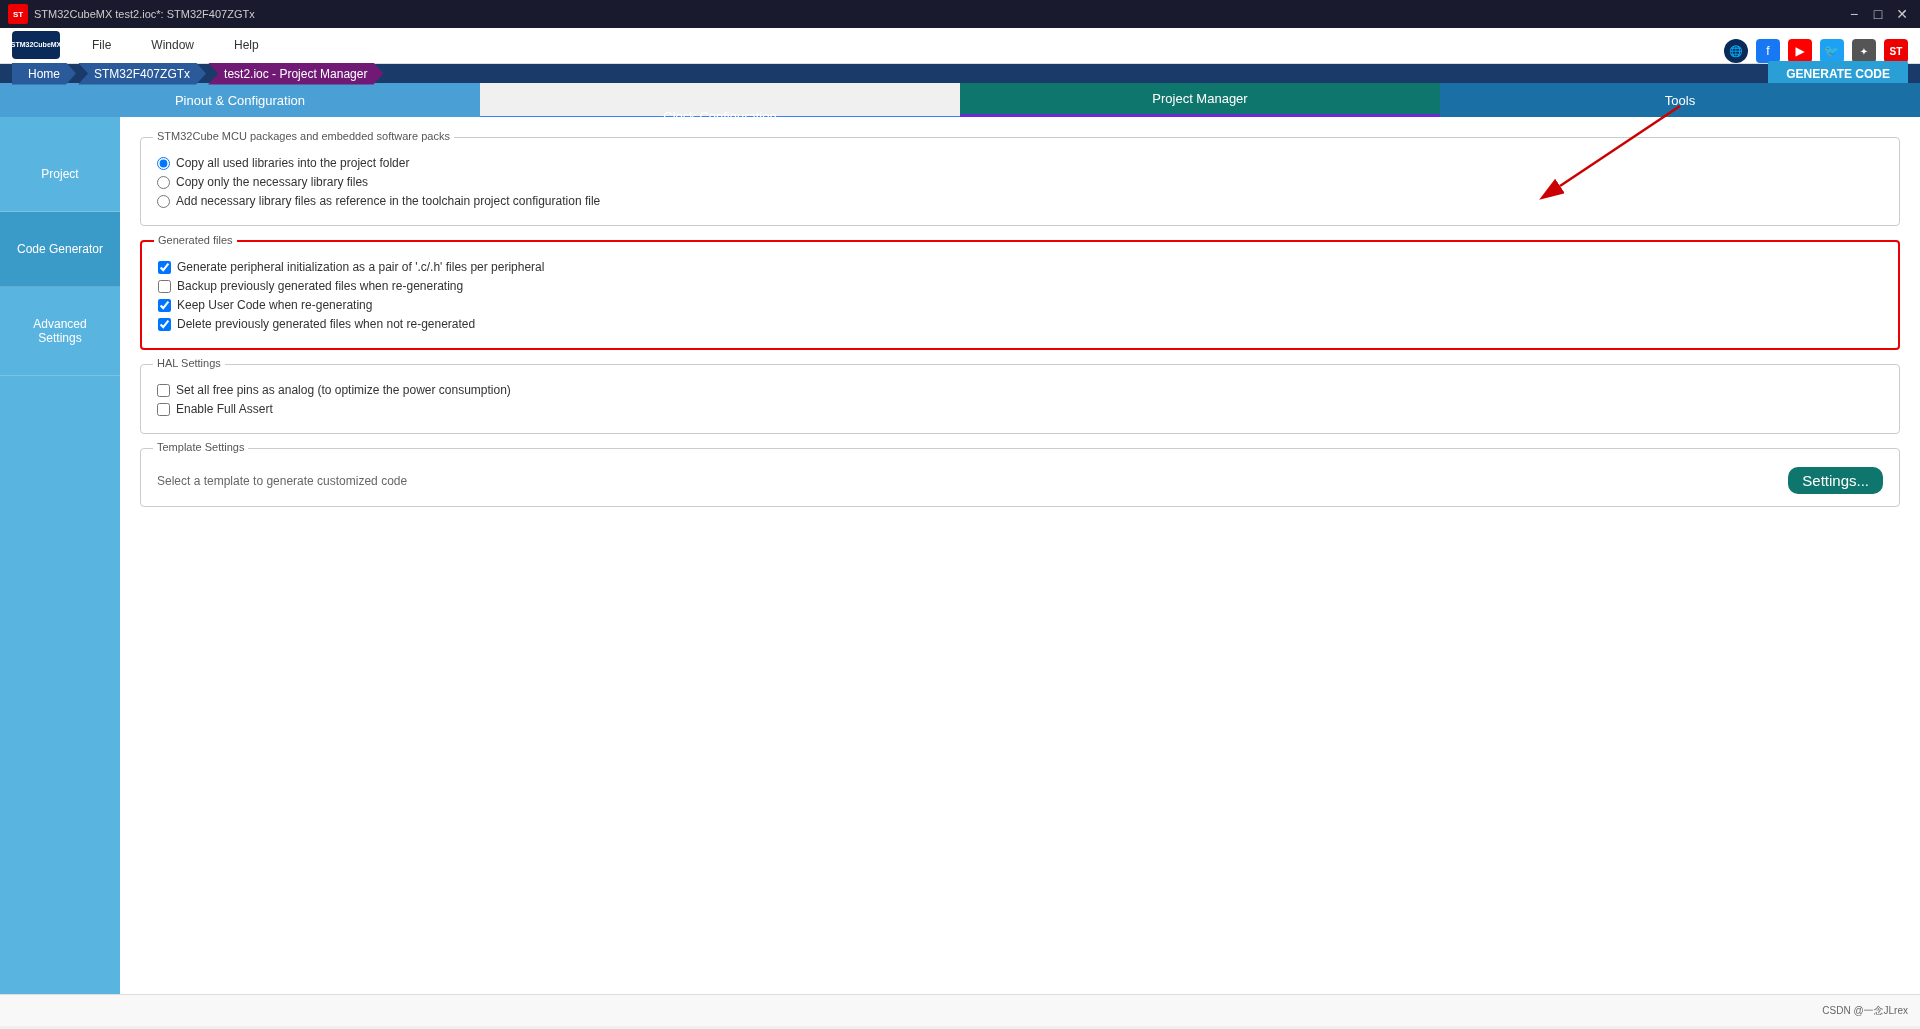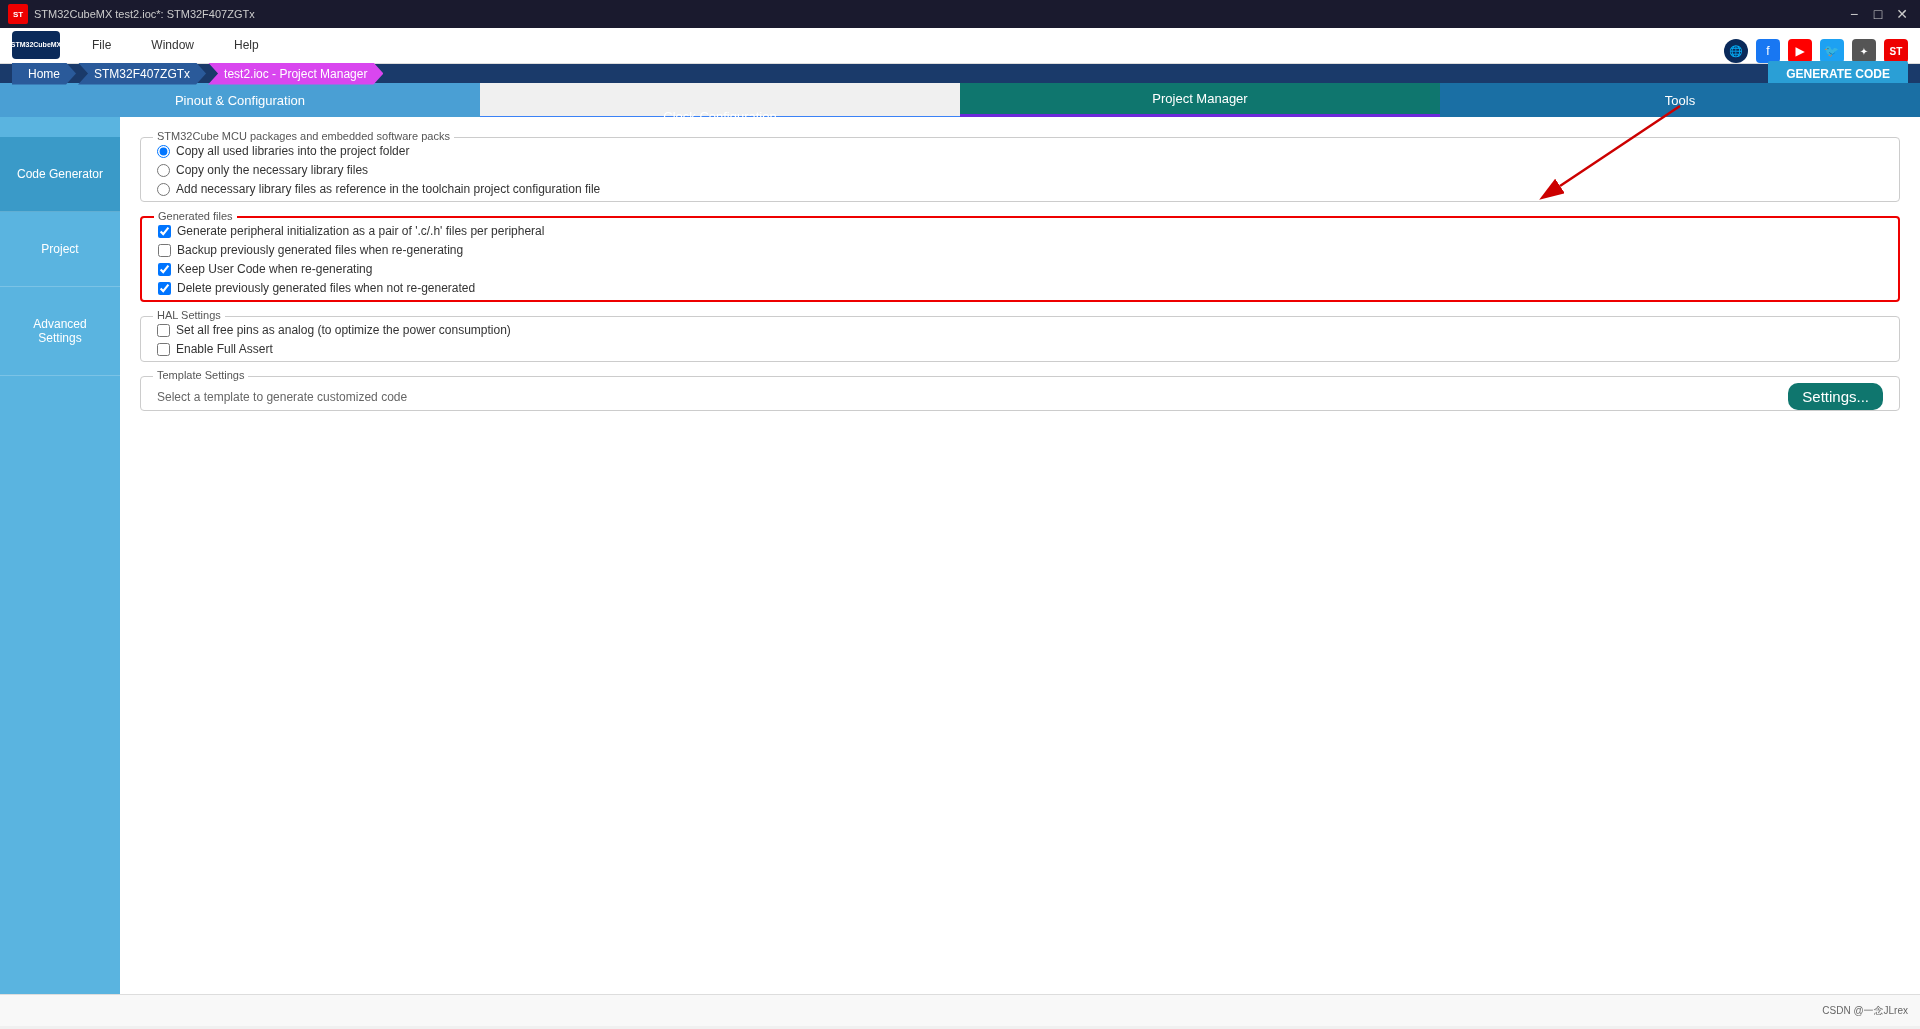--- a/index.html
+++ b/index.html
@@ -57,21 +57,21 @@
       color: white;
       padding: 4px 16px;
       font-size: 12px;
       clip-path: polygon(0 0, calc(100% - 10px) 0, 100% 50%, calc(100% - 10px) 100%, 0 100%, 10px 50%);
       margin-right: 2px;
       cursor: pointer;
     }
     .breadcrumb-item:first-child {
       clip-path: polygon(0 0, calc(100% - 10px) 0, 100% 50%, calc(100% - 10px) 100%, 0 100%);
     }
-    .breadcrumb-item.active { background: #d946ef; }
+    .breadcrumb-item.active { background: #701a75; }
     .generate-btn {
       margin-left: auto;
       background: #2a9fd6;
       color: white;
       border: none;
       padding: 6px 18px;
       font-size: 12px;
       font-weight: bold;
       cursor: pointer;
       border-radius: 2px;
@@ -131,21 +131,21 @@
       flex: 1;
       padding: 20px;
       background: white;
       overflow-y: auto;
     }
 
     
     .section-box {
       border: 1px solid #ccc;
       border-radius: 4px;
-      padding: 0 16px;
+      padding: 12px 16px;
       margin-bottom: 14px;
       position: relative;
       background: white;
     }
     .section-title {
       position: absolute;
       top: -8px;
       left: 12px;
       background: white;
       padding: 0 4px;
@@ -267,22 +267,22 @@
 <div class="main-tabs">
   <div class="main-tab">Pinout &amp; Configuration</div>
   <div class="main-tab">Clock Configuration</div>
   <div class="main-tab active">Project Manager</div>
   <div class="main-tab">Tools</div>
 </div>
 
 <div class="content-area">
 
   <div class="sidebar">
+    <div class="sidebar-item">Project</div>
     <div class="sidebar-item active">Code Generator</div>
-    <div class="sidebar-item">Project</div>
     <div class="sidebar-item">Advanced Settings</div>
   </div>
 
   <div class="main-content">
 
     <div class="section-box">
       <span class="section-title">STM32Cube MCU packages and embedded software packs</span>
       <div style="margin-top:6px;">
         <label class="radio-item">
           <input type="radio" name="mcu-lib" checked="" style="">

